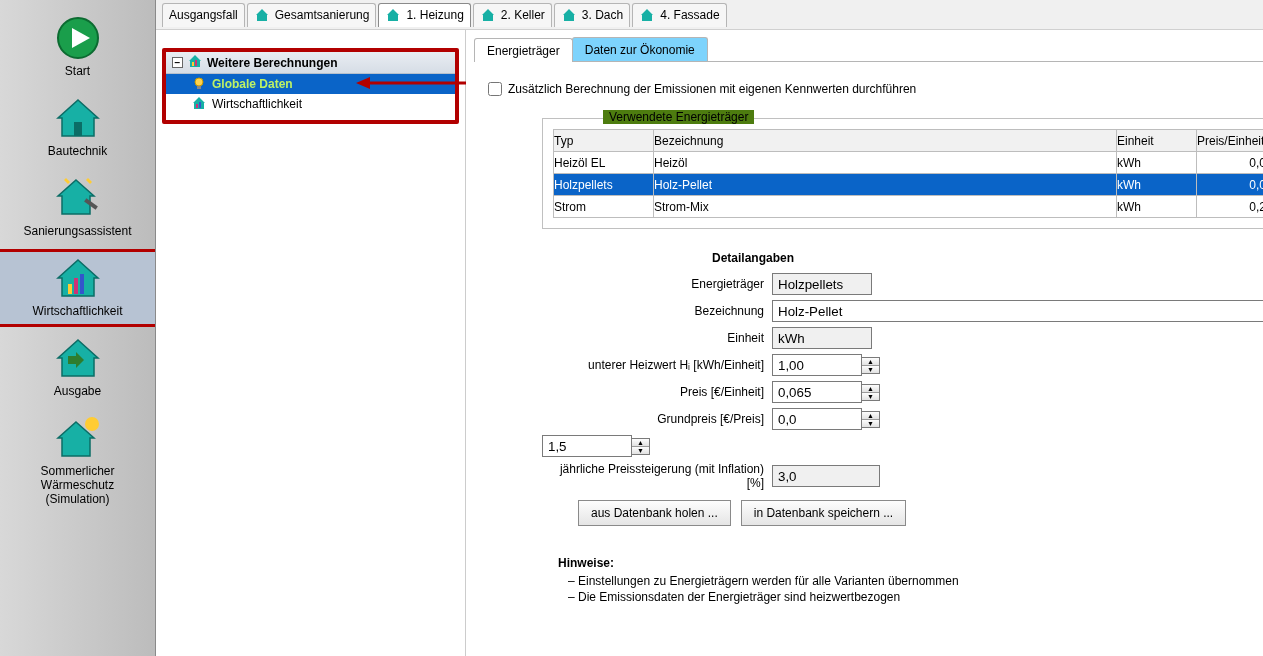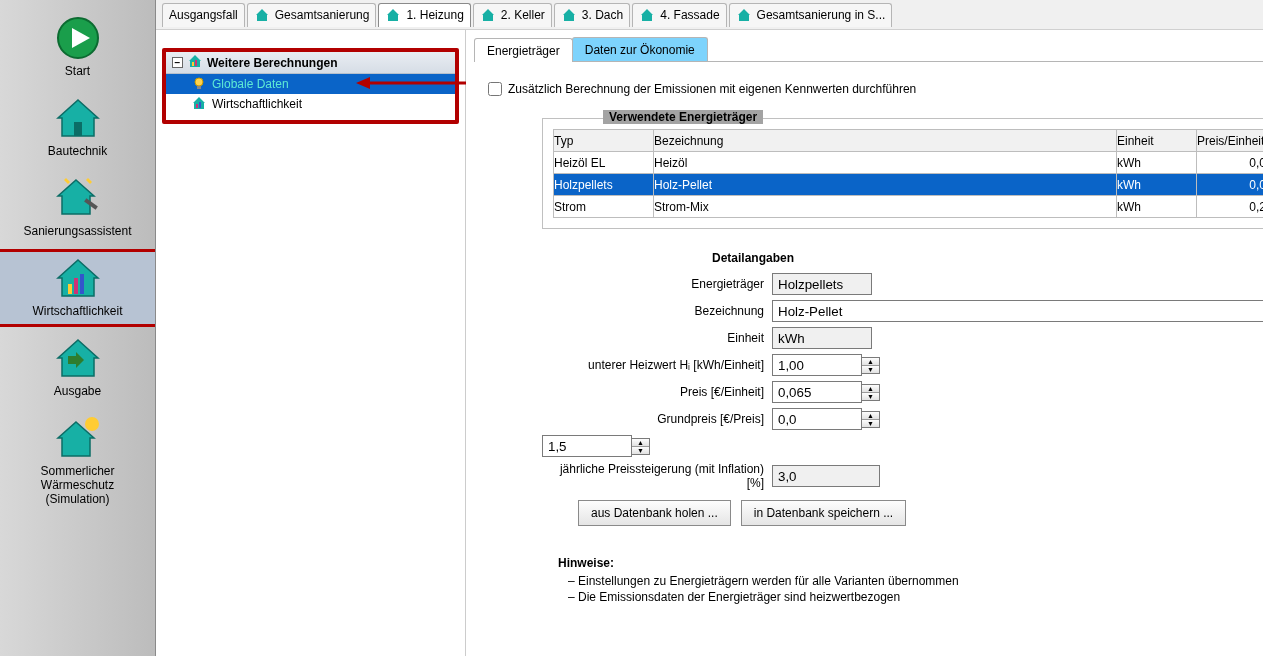--- a/index.html
+++ b/index.html
@@ -18,34 +18,34 @@
   .tabbar{height:30px;background:#f0f0f0;display:flex;align-items:center;padding-left:6px;gap:2px;border-bottom:1px solid #d0d0d0;}
   .tab{height:24px;border:1px solid #b5b5b5;border-bottom:none;background:#f6f6f6;padding:0 6px;display:flex;align-items:center;gap:5px;border-radius:3px 3px 0 0;font-size:12px;cursor:pointer;}
   .tab.active{background:#fff;border-color:#8a8a8a;font-weight:400;justify-content:space-between;}
   .tab .tab-icon{width:16px;height:16px;}
   
   .body-split{flex:1;display:flex;}
   .tree-pane{width:310px;background:#fff;border-right:1px solid #ccc;position:relative;padding:18px 0;}
   .tree-box{border:4px solid #b20000;border-radius:2px;margin:0 6px;padding-bottom:6px;}
   .tree-header{background:linear-gradient(#e9edf2,#d6dde6);border-bottom:1px solid #b7c0cc;height:22px;display:flex;align-items:center;gap:4px;padding-left:6px;font-weight:bold;}
   .tree-row{height:20px;display:flex;align-items:center;gap:6px;padding-left:26px;font-size:12px;cursor:pointer;}
-  .tree-row.selected{background:#0a64c8;color:#5eead4;}
+  .tree-row.selected{background:#0a64c8;color:#bef264;font-weight:bold;}
   .arrow-annot{position:absolute;left:200px;top:44px;width:110px;height:18px;pointer-events:none;}
   .content-pane{flex:1;background:#fff;padding:8px 8px 8px 8px;overflow:auto;}
   
   .inner-tabbar{display:flex;align-items:flex-end;height:24px;border-bottom:1px solid #b5b5b5;}
   .inner-tab{height:24px;border:1px solid #b5b5b5;border-bottom:none;background:#fff;padding:0 12px;display:flex;align-items:center;margin-right:-1px;border-radius:3px 3px 0 0;font-size:12px;cursor:pointer;}
   .inner-tab.active{background:#fff;position:relative;top:1px;}
   .inner-tab.inactive{background:#7dd3fc;}
   .pane-body{padding:20px 8px 8px;}
   .check-row{display:flex;align-items:center;gap:6px;margin-bottom:22px;padding-left:6px;}
   .check-row input{width:14px;height:14px;}
   
   .group{border:1px solid #c0c0c0;position:relative;padding:10px;margin-bottom:22px;}
-  .group .legend{position:absolute;top:-9px;left:60px;background:#a3a3a3;padding:0 6px;font-weight:bold;}
+  .group .legend{position:absolute;top:-9px;left:60px;background:#4d7c0f;padding:0 6px;font-weight:normal;}
   table.grid{width:100%;border-collapse:collapse;}
   table.grid th,table.grid td{border:1px solid #bdbdbd;padding:3px 0;text-align:left;height:22px;font-weight:normal;}
   table.grid th{background:#f1f1f1;}
   table.grid td.num{text-align:right;}
   table.grid tr.selected td{background:#0a64c8;color:#fff;}
   
   .form-title{font-weight:bold;margin-bottom:8px;text-align:left;padding-left:170px;}
   .form-row{display:flex;align-items:center;margin-bottom:5px;}
   .form-row label{width:230px;text-align:right;padding-right:8px;}
   .form-row .ctl{display:flex;align-items:center;}
@@ -156,26 +156,20 @@
         <span class="tab-icon"><svg viewBox="0 0 16 16" width="16" height="16">
             <polygon points="8,2 14,8 13,8 13,14 3,14 3,8 2,8" fill="#17b0a5"></polygon>
           </svg></span>
         <span>3. Dach</span>
       </div>
     <div class="tab">
         <span class="tab-icon"><svg viewBox="0 0 16 16" width="16" height="16">
             <polygon points="8,2 14,8 13,8 13,14 3,14 3,8 2,8" fill="#17b0a5"></polygon>
           </svg></span>
         <span>4. Fassade</span>
-      </div>
-    <div class="tab">
-        <span class="tab-icon"><svg viewBox="0 0 16 16" width="16" height="16">
-            <polygon points="8,2 14,8 13,8 13,14 3,14 3,8 2,8" fill="#17b0a5"></polygon>
-          </svg></span>
-        <span>Gesamtsanierung in S...</span>
       </div>
   </div>
 
   <div class="body-split">
 
     <div class="tree-pane">
       <div class="tree-box">
         <div class="tree-header">
           <span style="width:11px;height:11px;border:1px solid #666;display:flex;align-items:center;justify-content:center;background:#fff;font-size:10px;line-height:9px;">−</span>
           <span><svg viewBox="0 0 16 16" width="16" height="16">

